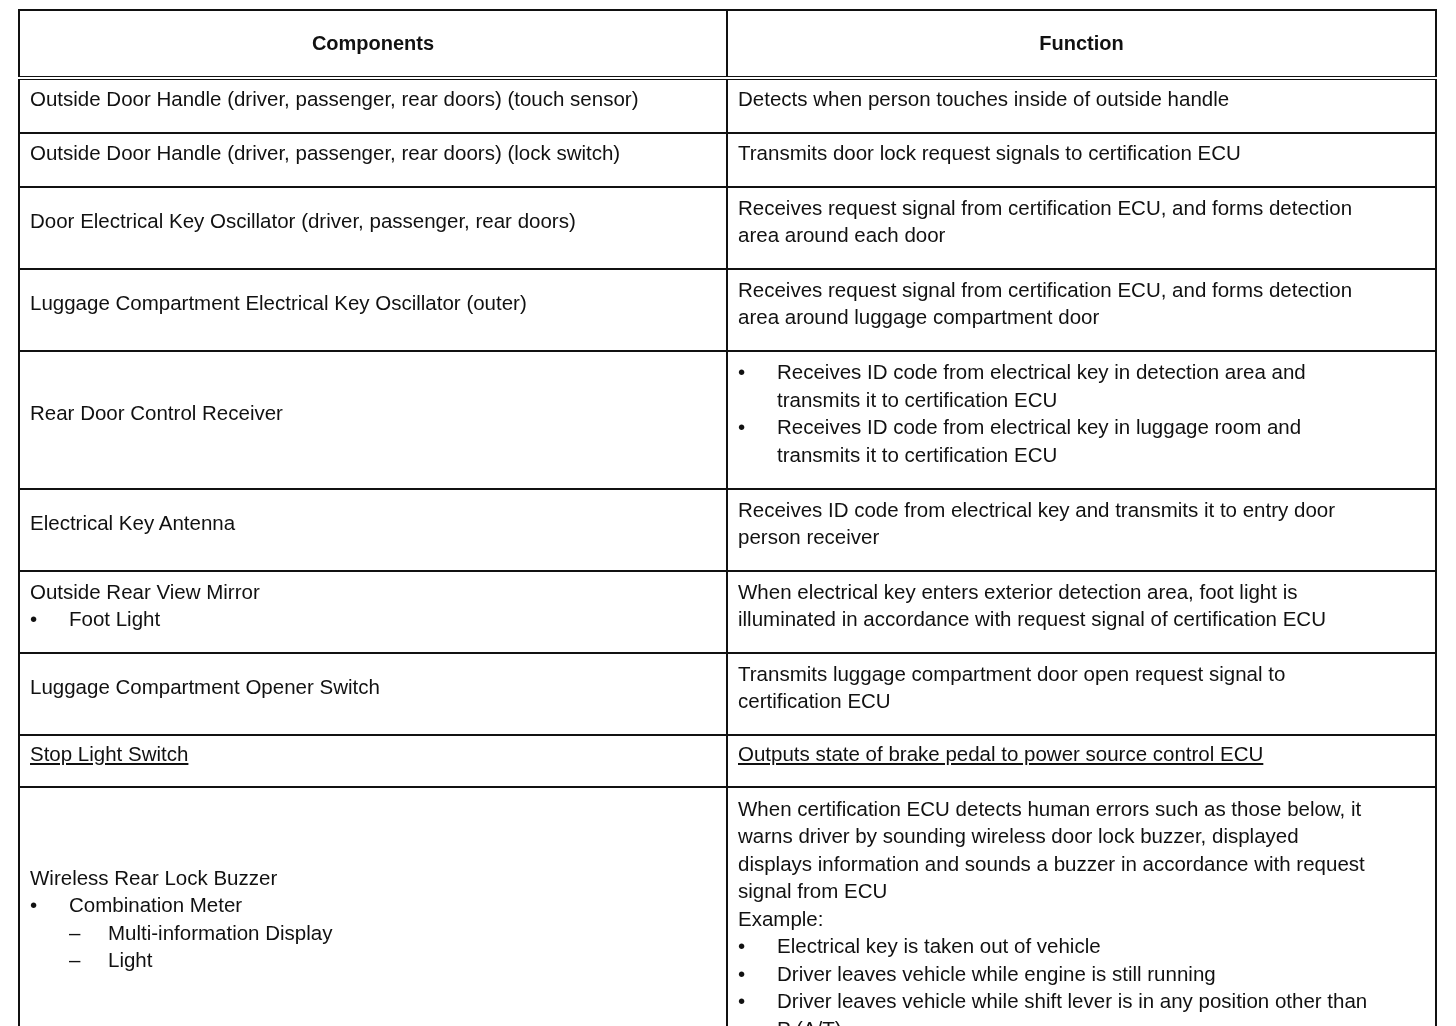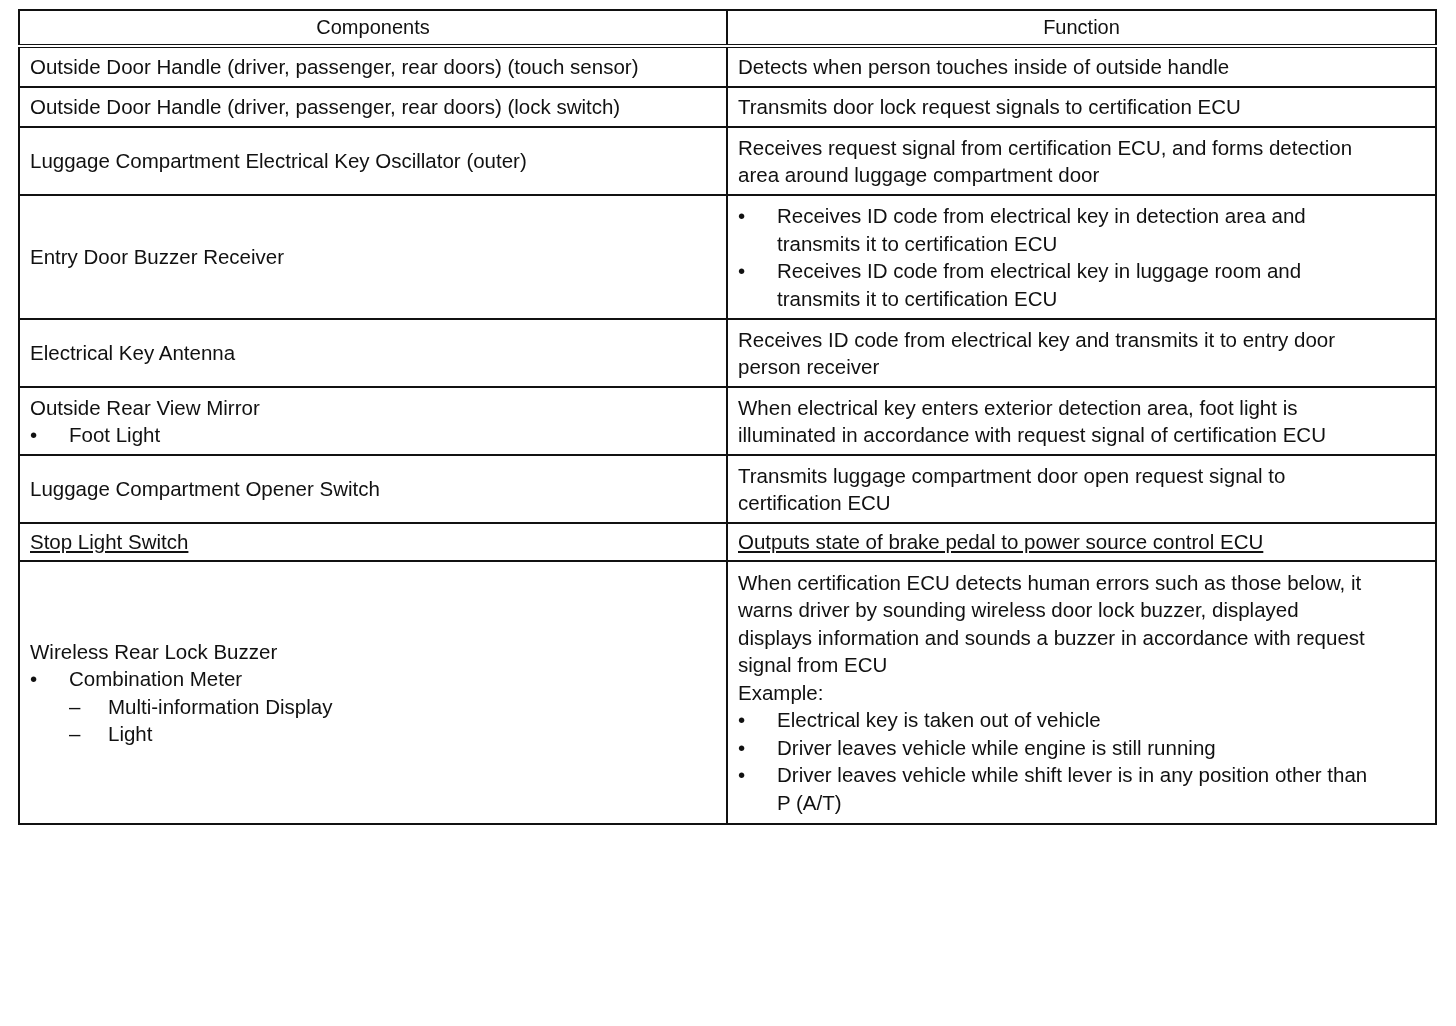--- a/index.html
+++ b/index.html
@@ -2,24 +2,24 @@
 <html><head>
 <meta charset="utf-8">
 <style>
   html, body { margin: 0; padding: 0; background: #ffffff; }
   body { width: 1456px; height: 1026px; position: relative; overflow: hidden;
          font-family: "Liberation Sans", sans-serif; color: #111; }
   table { position: absolute; left: 18px; top: 9px; width: 1417px;
           border-collapse: collapse; table-layout: fixed; }
   col.c1 { width: 708px; } col.c2 { width: 709px; }
   th, td { border: 2px solid #111; vertical-align: middle; font-size: 20.5px; line-height: 27.5px; }
-  th { font-weight: normal; text-align: center; height: 33px; padding: 0; font-size: 20px; }
+  th { font-weight: bold; text-align: center; height: 33px; padding: 16px; font-size: 20px; }
   thead tr { border-bottom: 4px double #111; }
   thead th { border-bottom: 4px double #111; }
-  td { padding: 4px 10px 4px 10px; text-align: left; }
+  td { padding: 4px 10px 18px 10px; text-align: left; }
   .line { display: block; white-space: nowrap; }
   .bullet { display: flex; }
   .bullet .mark { width: 39px; flex: 0 0 39px; }
   .sub { display: flex; padding-left: 39px; }
   .sub .mark { width: 39px; flex: 0 0 39px; }
   tr.r1 td { height: 30px; } tr.r2 td { height: 30px; }
   tr.r3 td, tr.r4 td, tr.r5 td, tr.r6 td { height: 58px; }
   tr.r7 td { height: 114px; }
   tr.r8 td, tr.r9 td, tr.r10 td { height: 58px; }
   tr.r11 td { height: 28px; text-decoration: underline; }
@@ -49,32 +49,41 @@
         </td>
       </tr>
       <tr class="r2">
         <td>
           <span class="line">Outside Door Handle (driver, passenger, rear doors) (lock switch)</span>
         </td>
         <td>
           <span class="line">Transmits door lock request signals to certification ECU</span>
         </td>
       </tr>
+      <tr class="r3">
+        <td>
+          <span class="line">Door Electrical Key Oscillator (driver, passenger, rear doors)</span>
+        </td>
+        <td>
+          <span class="line">Receives request signal from certification ECU, and forms detection</span>
+          <span class="line">area around each door</span>
+        </td>
+      </tr>
       <tr class="r6">
         <td>
           <span class="line">Luggage Compartment Electrical Key Oscillator (outer)</span>
         </td>
         <td>
           <span class="line">Receives request signal from certification ECU, and forms detection</span>
           <span class="line">area around luggage compartment door</span>
         </td>
       </tr>
       <tr class="r7">
         <td>
-          <span class="line">Entry Door Buzzer Receiver</span>
+          <span class="line">Rear Door Control Receiver</span>
         </td>
         <td>
           <div class="bullet">
             <span class="mark">•</span>
             <div>
               <span class="line">Receives ID code from electrical key in detection area and</span>
               <span class="line">transmits it to certification ECU</span>
             </div>
           </div>
           <div class="bullet">

